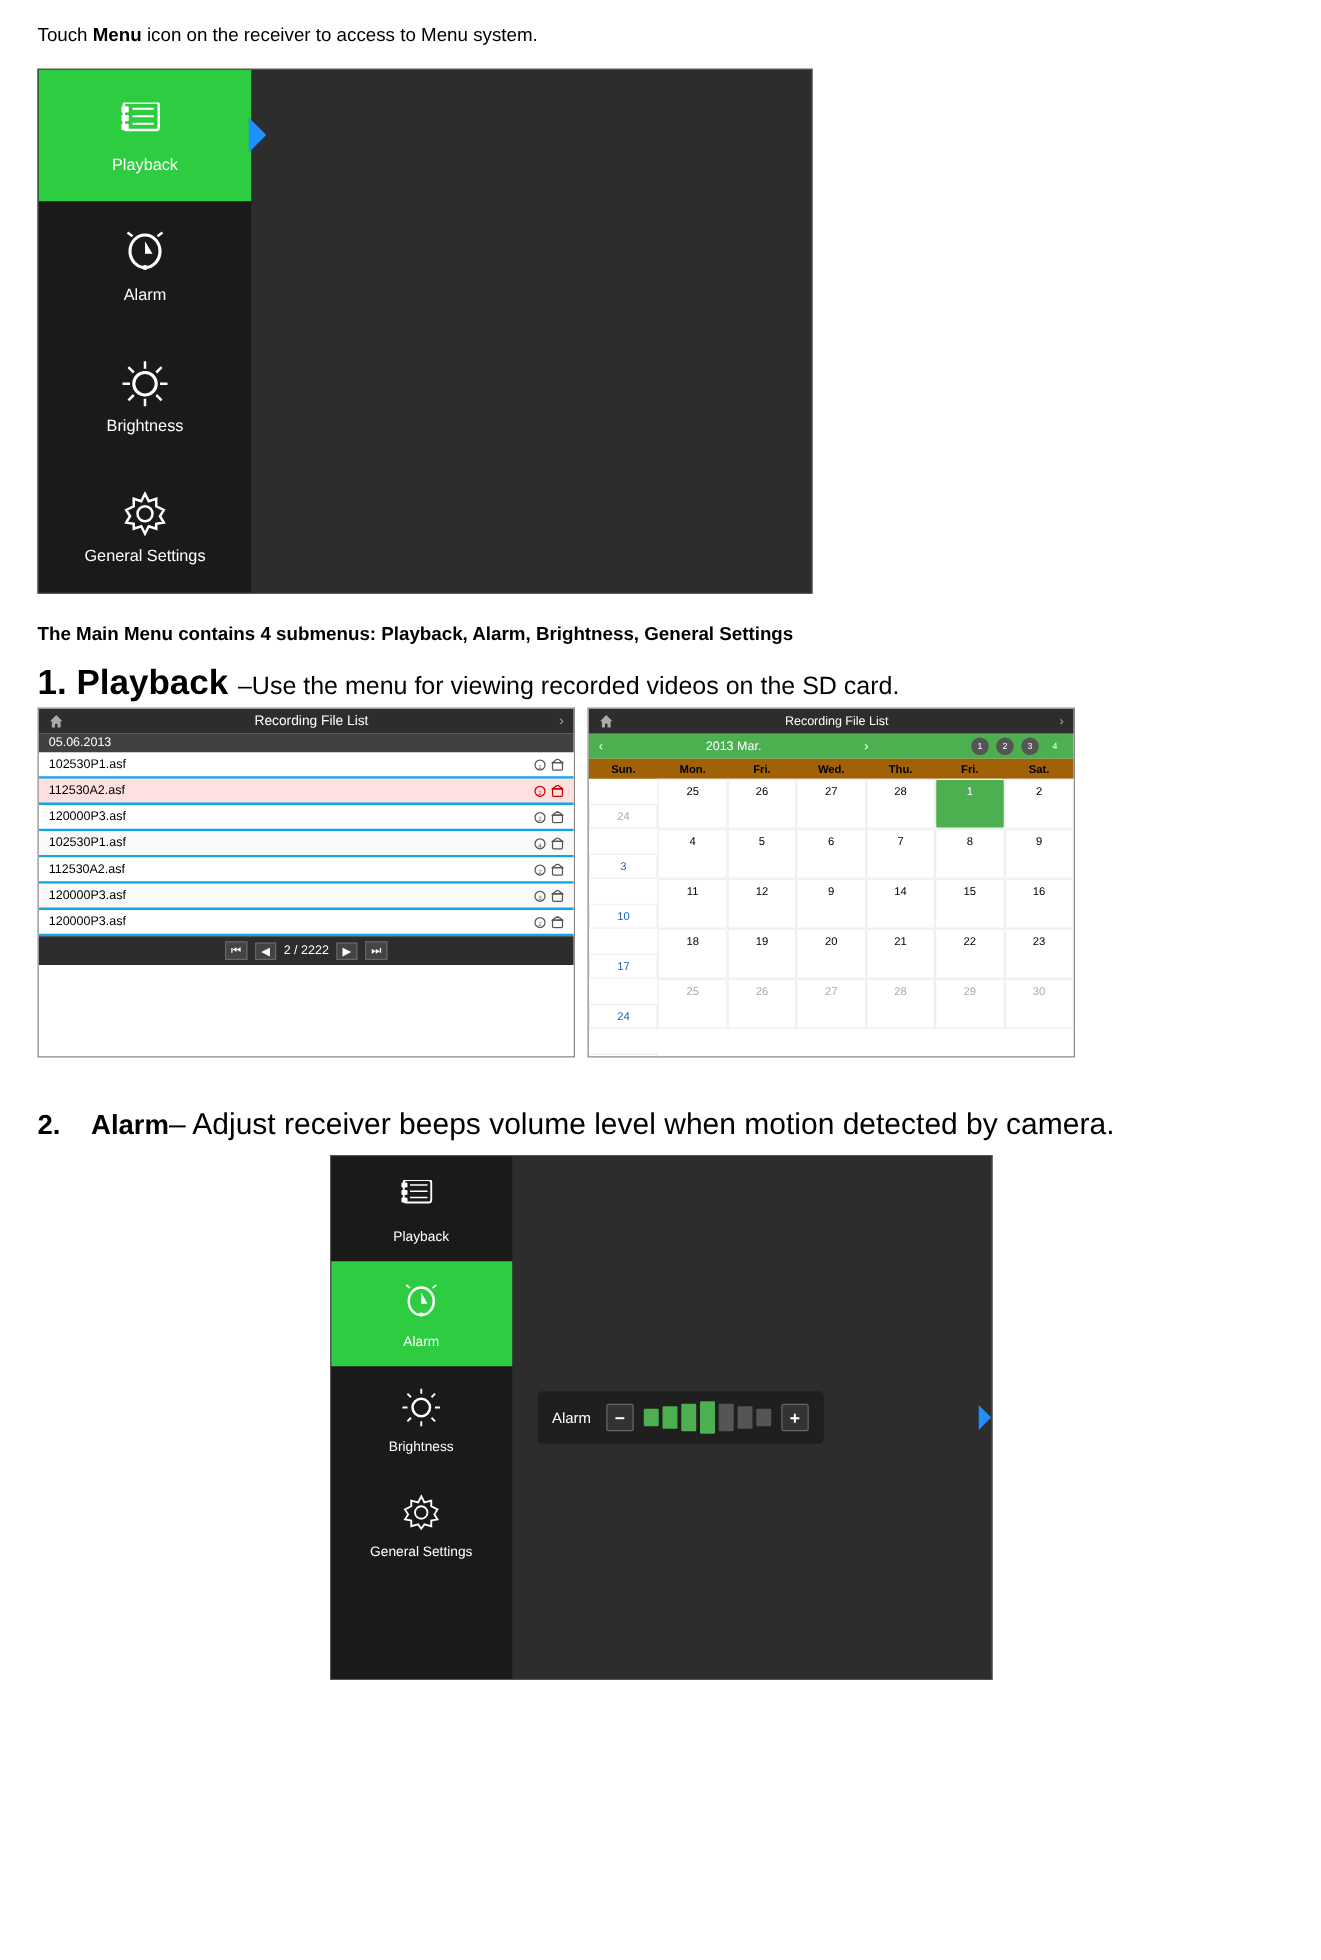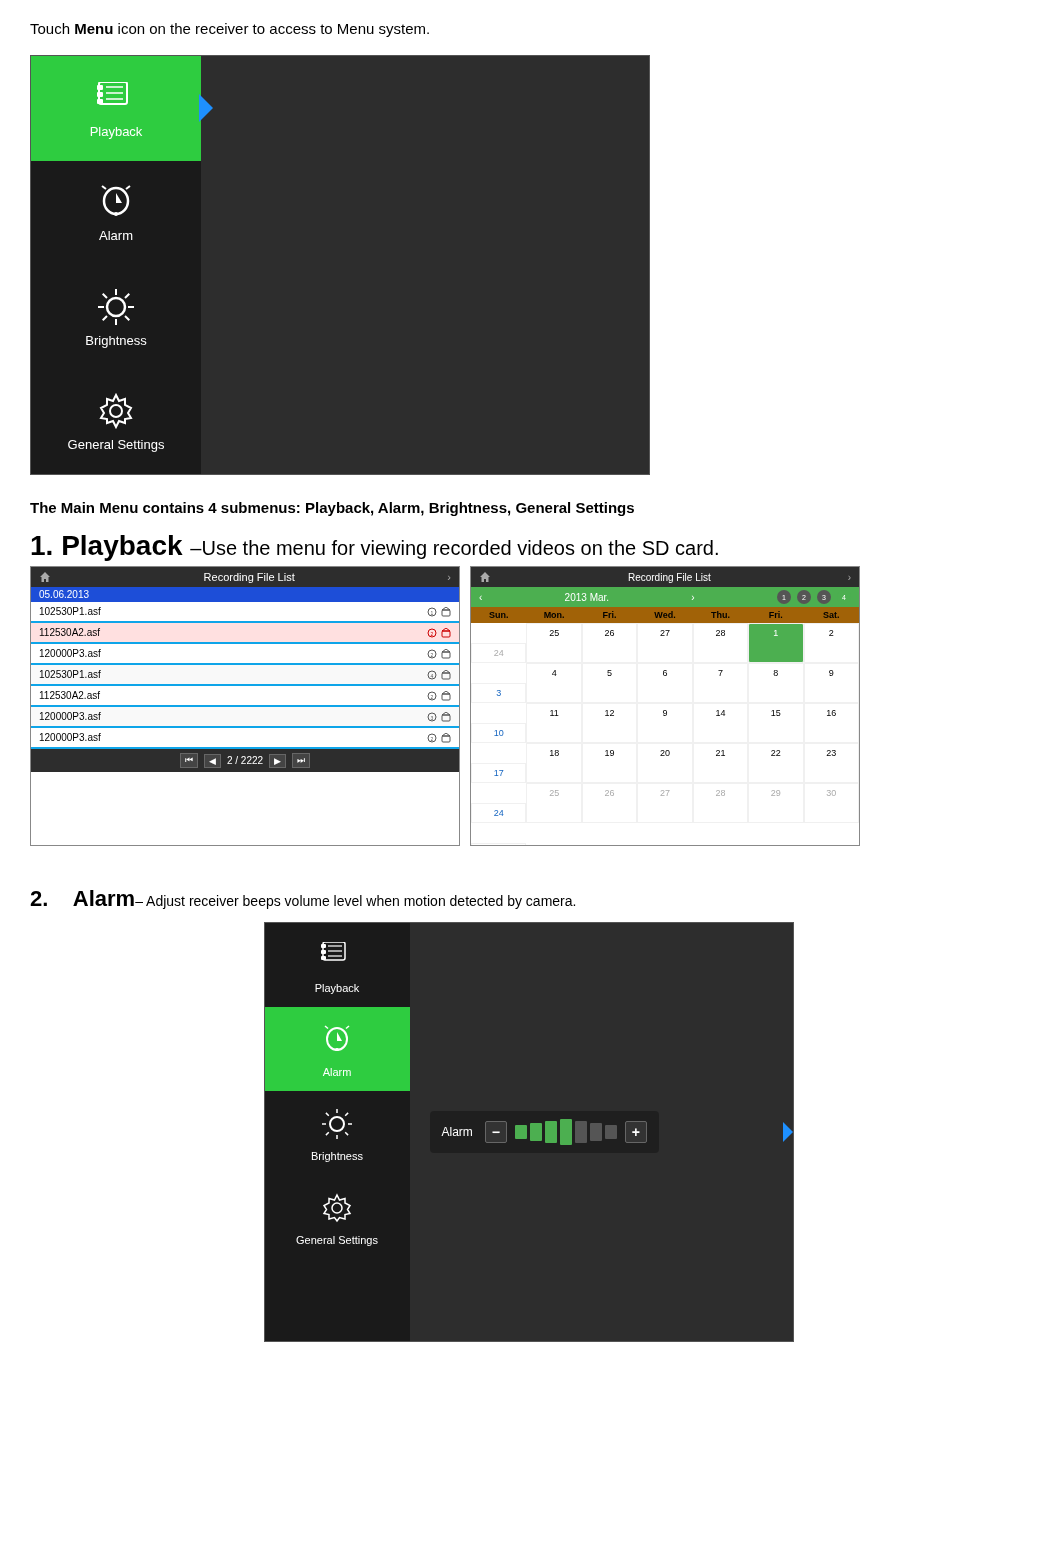--- a/index.html
+++ b/index.html
@@ -112,21 +112,21 @@
       background: #2d2d2d;
       color: white;
       font-size: 11px;
       padding: 4px 8px;
       display: flex;
       align-items: center;
       justify-content: space-between;
     }
 
     .file-list-date-row {
-      background: #1d4ed8;
+      background: #404040;
       color: white;
       font-size: 10px;
       padding: 2px 8px;
     }
 
     .file-list-row {
       display: flex;
       align-items: center;
       justify-content: space-between;
       padding: 4px 8px;
@@ -649,21 +649,21 @@
       </div>
       <div class="cal-grid">
         <div class="cal-cell blue-text">31</div>
       </div>
     </div>
   </div>
 </div>
 
 <div class="alarm-section">
   <div class="alarm-heading">
-    <span>2.</span>&nbsp;&nbsp;&nbsp;&nbsp;<strong><span>Alarm</span></strong><span style="font-weight:normal; font-size:14px;">– Adjust receiver beeps volume level when motion detected by camera.</span>
+    <span>2.</span>&nbsp;&nbsp;&nbsp;&nbsp;<strong><span>Alarm</span></strong><span style="font-weight:normal; font-size:24px;">– Adjust receiver beeps volume level when motion detected by camera.</span>
   </div>
 
   <div class="alarm-screenshot">
     <div class="alarm-sidebar">
 
       <div class="alarm-menu-item">
         <div class="menu-item-icon">
           <svg width="32" height="28" viewBox="0 0 32 28">
             <rect x="2" y="0" width="22" height="18" rx="2" fill="none" stroke="white" stroke-width="1.5"></rect>
             <rect x="0" y="2" width="5" height="4" rx="1" fill="white"></rect>

